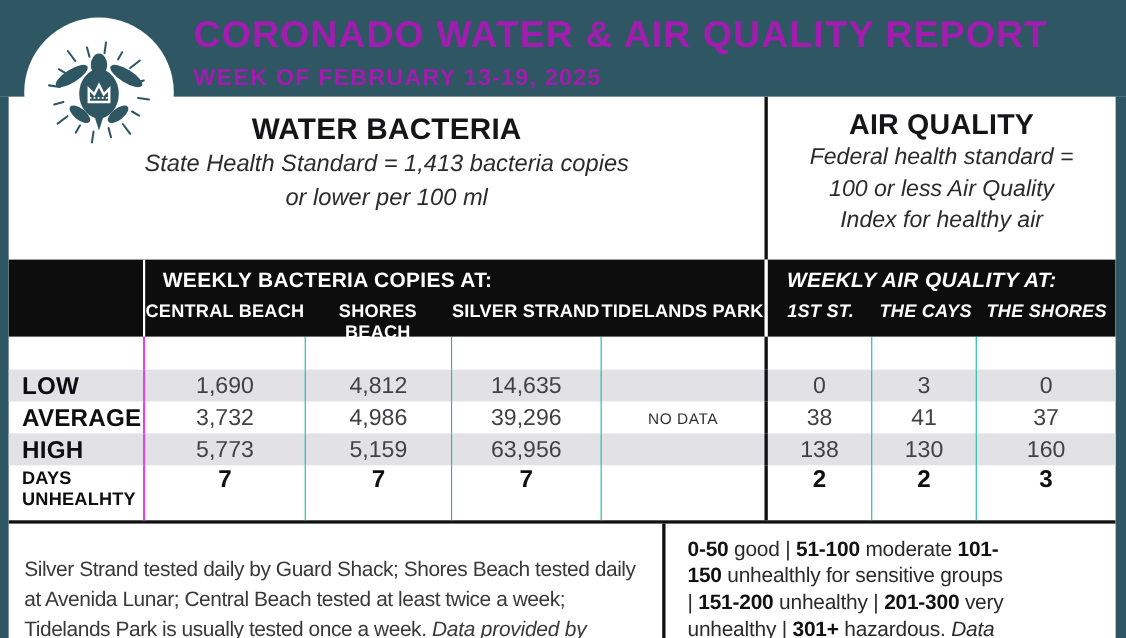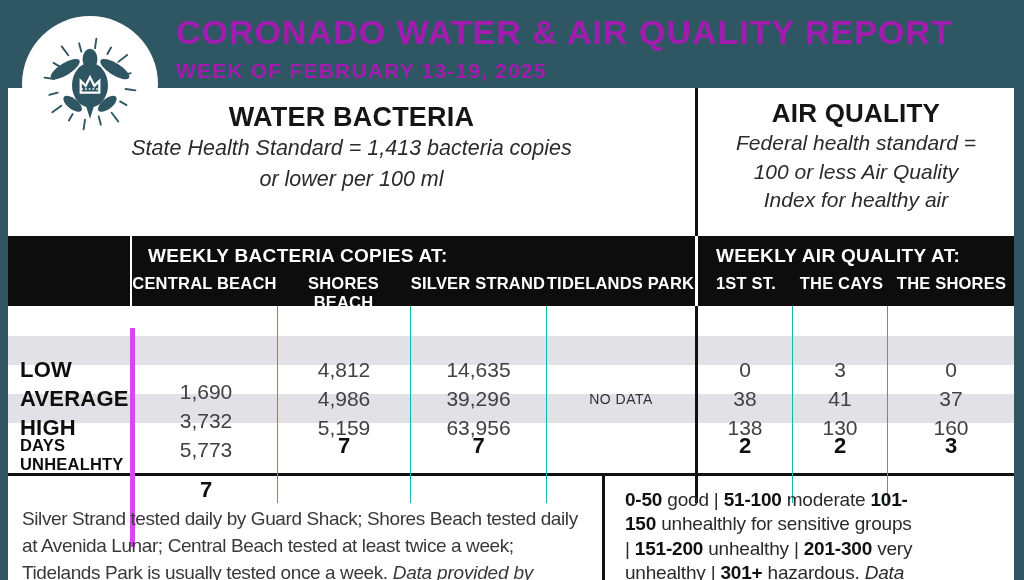--- a/index.html
+++ b/index.html
@@ -31,42 +31,42 @@
   .std-title { font-size:27px; font-weight:700; letter-spacing:0.2px; color:#151517; }
   .std-line  { font-style:italic; font-size:21.5px; color:#2b2b2d; line-height:1.42; }
   .air-std .std-title { font-size:26px; }
   .air-std .std-line { font-size:21px; line-height:1.36; }
 
   
   .band { position:relative; height:70px; background:#0d0d0d; color:#fff; }
   .band-div1 { position:absolute; left:122px; top:0; width:2px; height:70px; background:#fff; }
   .band-div2 { position:absolute; left:687px; top:0; width:3px; height:70px; background:#fff; }
   .water-band { position:absolute; left:124px; top:0; width:563px; }
-  .air-band   { position:absolute; left:690px; top:0; width:280px; }
+  .air-band   { position:absolute; left:690px; top:0; width:280px;font-style:italic; }
   .group-title { font-size:19px; font-weight:700; letter-spacing:0.3px; margin-top:9px; }
   .water-band .group-title { padding-left:16px; text-align:left; }
   .air-band .group-title { text-align:center; }
   .col-heads { display:grid; margin-top:7px; }
   .water-band .col-heads { grid-template-columns:145px 133px 136px 149px; }
   .air-band .col-heads { grid-template-columns:96px 95px 125px; }
   .col-head { text-align:center; font-size:16.5px; font-weight:700; letter-spacing:0.2px; }
 
   
   .grid-row { display:grid; grid-template-columns:122px 147px 133px 136px 149px 97px 95px 127px;
               align-items:center; height:29px; }
   .grid-row.spacer { height:30px; }
-  .grid-row.days { height:50px; align-items:start; padding-top:10px; }
+  .grid-row.days { height:50px; align-items:start; padding-top:0; }
   .grid-row.stripe { background:#e2e2e6; }
   .cell { text-align:center; font-size:21px; color:#414144; height:100%; display:flex;
           align-items:center; justify-content:center; }
   .grid-row.days .cell { align-items:flex-start; font-weight:700; color:#0e0e0e; font-size:22px; }
   .cell.lbl { justify-content:flex-start; padding-left:12px; font-size:22px; font-weight:700;
               color:#0e0e0e; letter-spacing:0.2px; text-align:left; line-height:1.18; }
   .grid-row.days .cell.lbl { font-size:16.5px; padding-top:3px; }
-  .c-central { border-left:5px solid #d946ef;margin-top:44px; }
+  .c-central { border-left:2px solid #d946ef; }
   .c-shores, .c-silver, .c-tide, .c-a2, .c-a3 { border-left:1px solid #14b8a6; }
   .c-a1 { border-left:3px solid #111; }
   .nodata { font-size:14px; letter-spacing:0.5px; color:#303032; }
 
   .bottom-rule { height:3px; background:#111; }
 
   
   .footnotes { display:flex; height:117px; }
   .water-foot { width:594px; padding:30px 6px 0 14px; font-size:19px; letter-spacing:-0.4px;
                 color:#39393b; line-height:1.42; }

